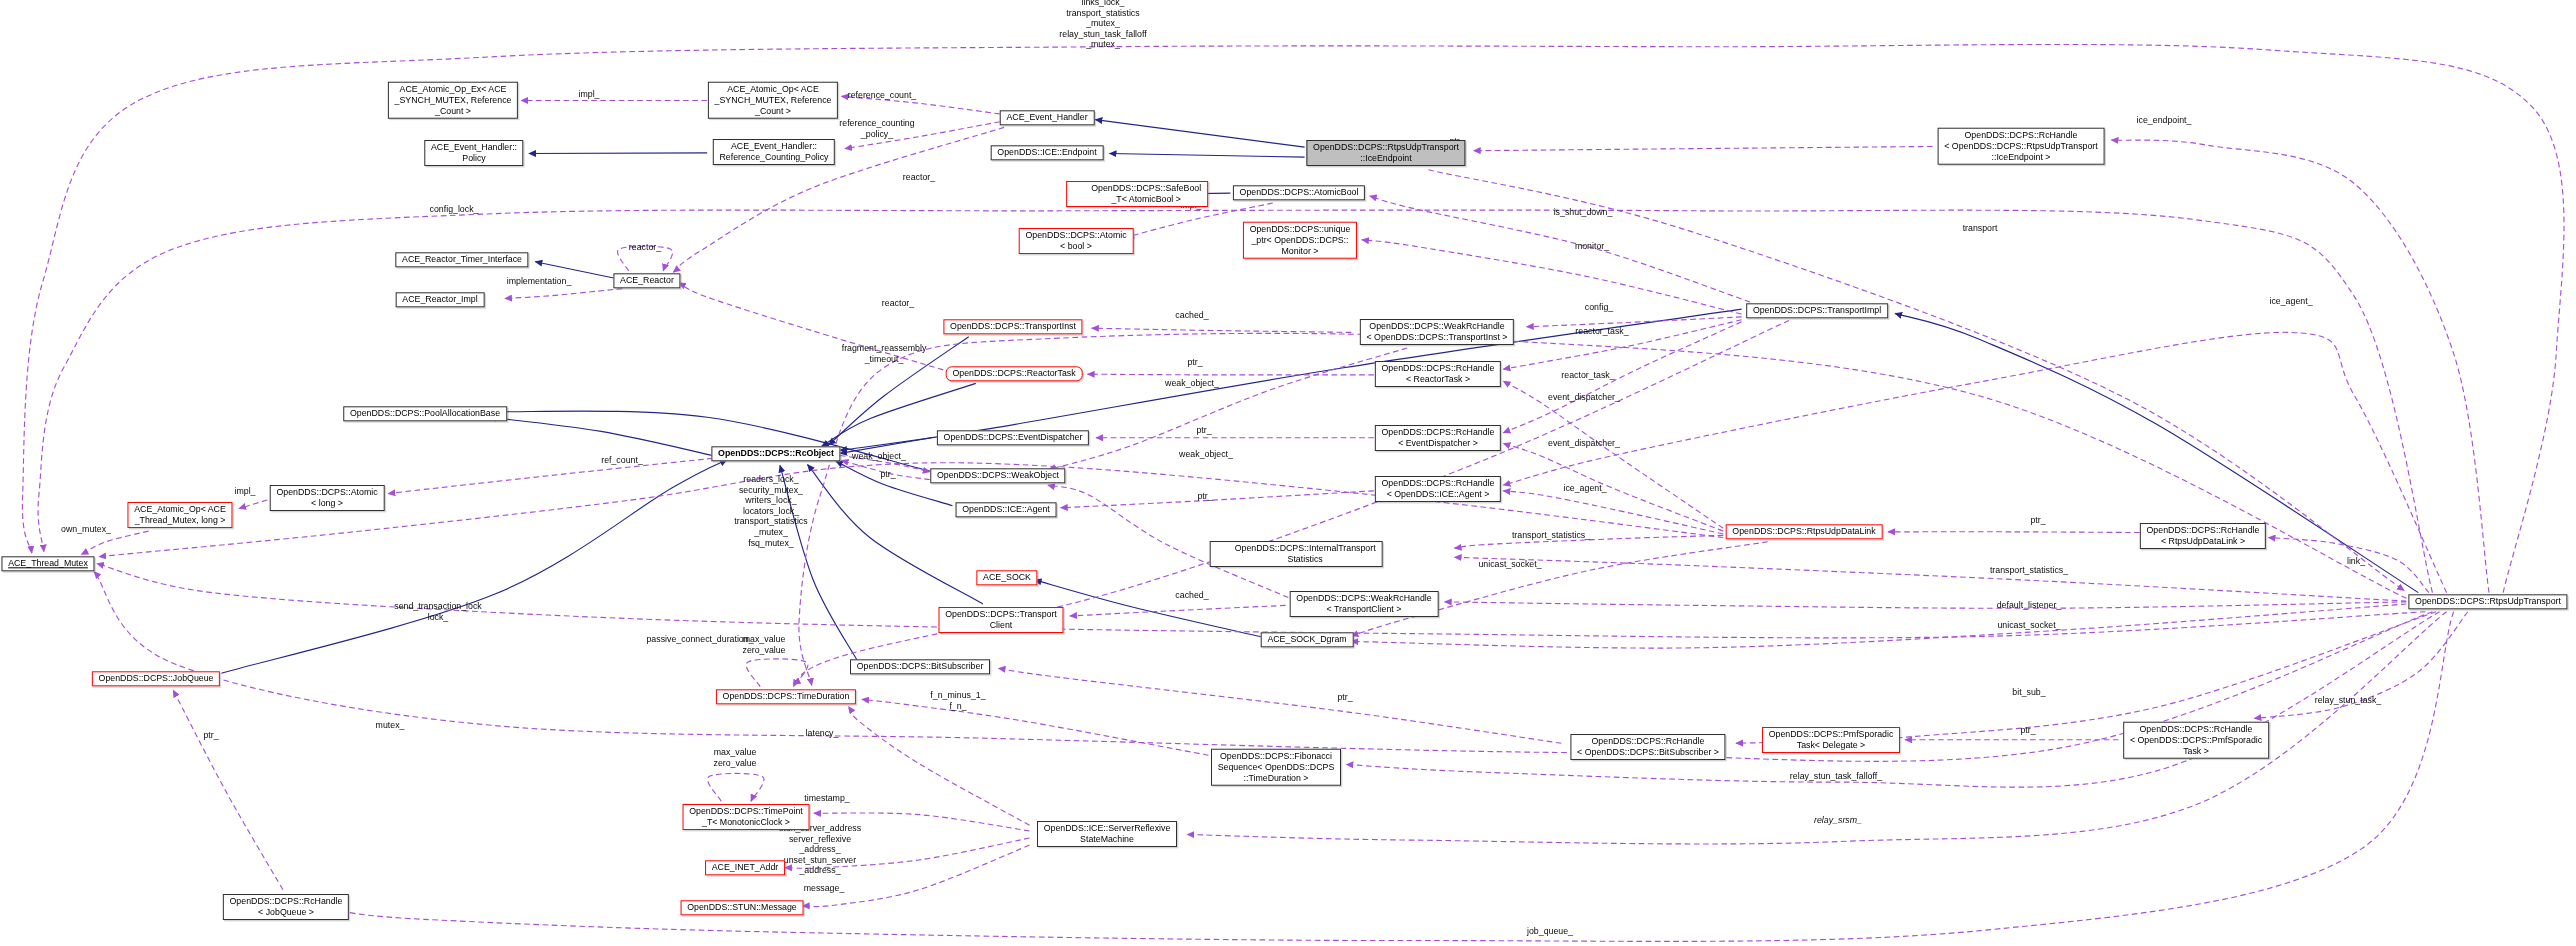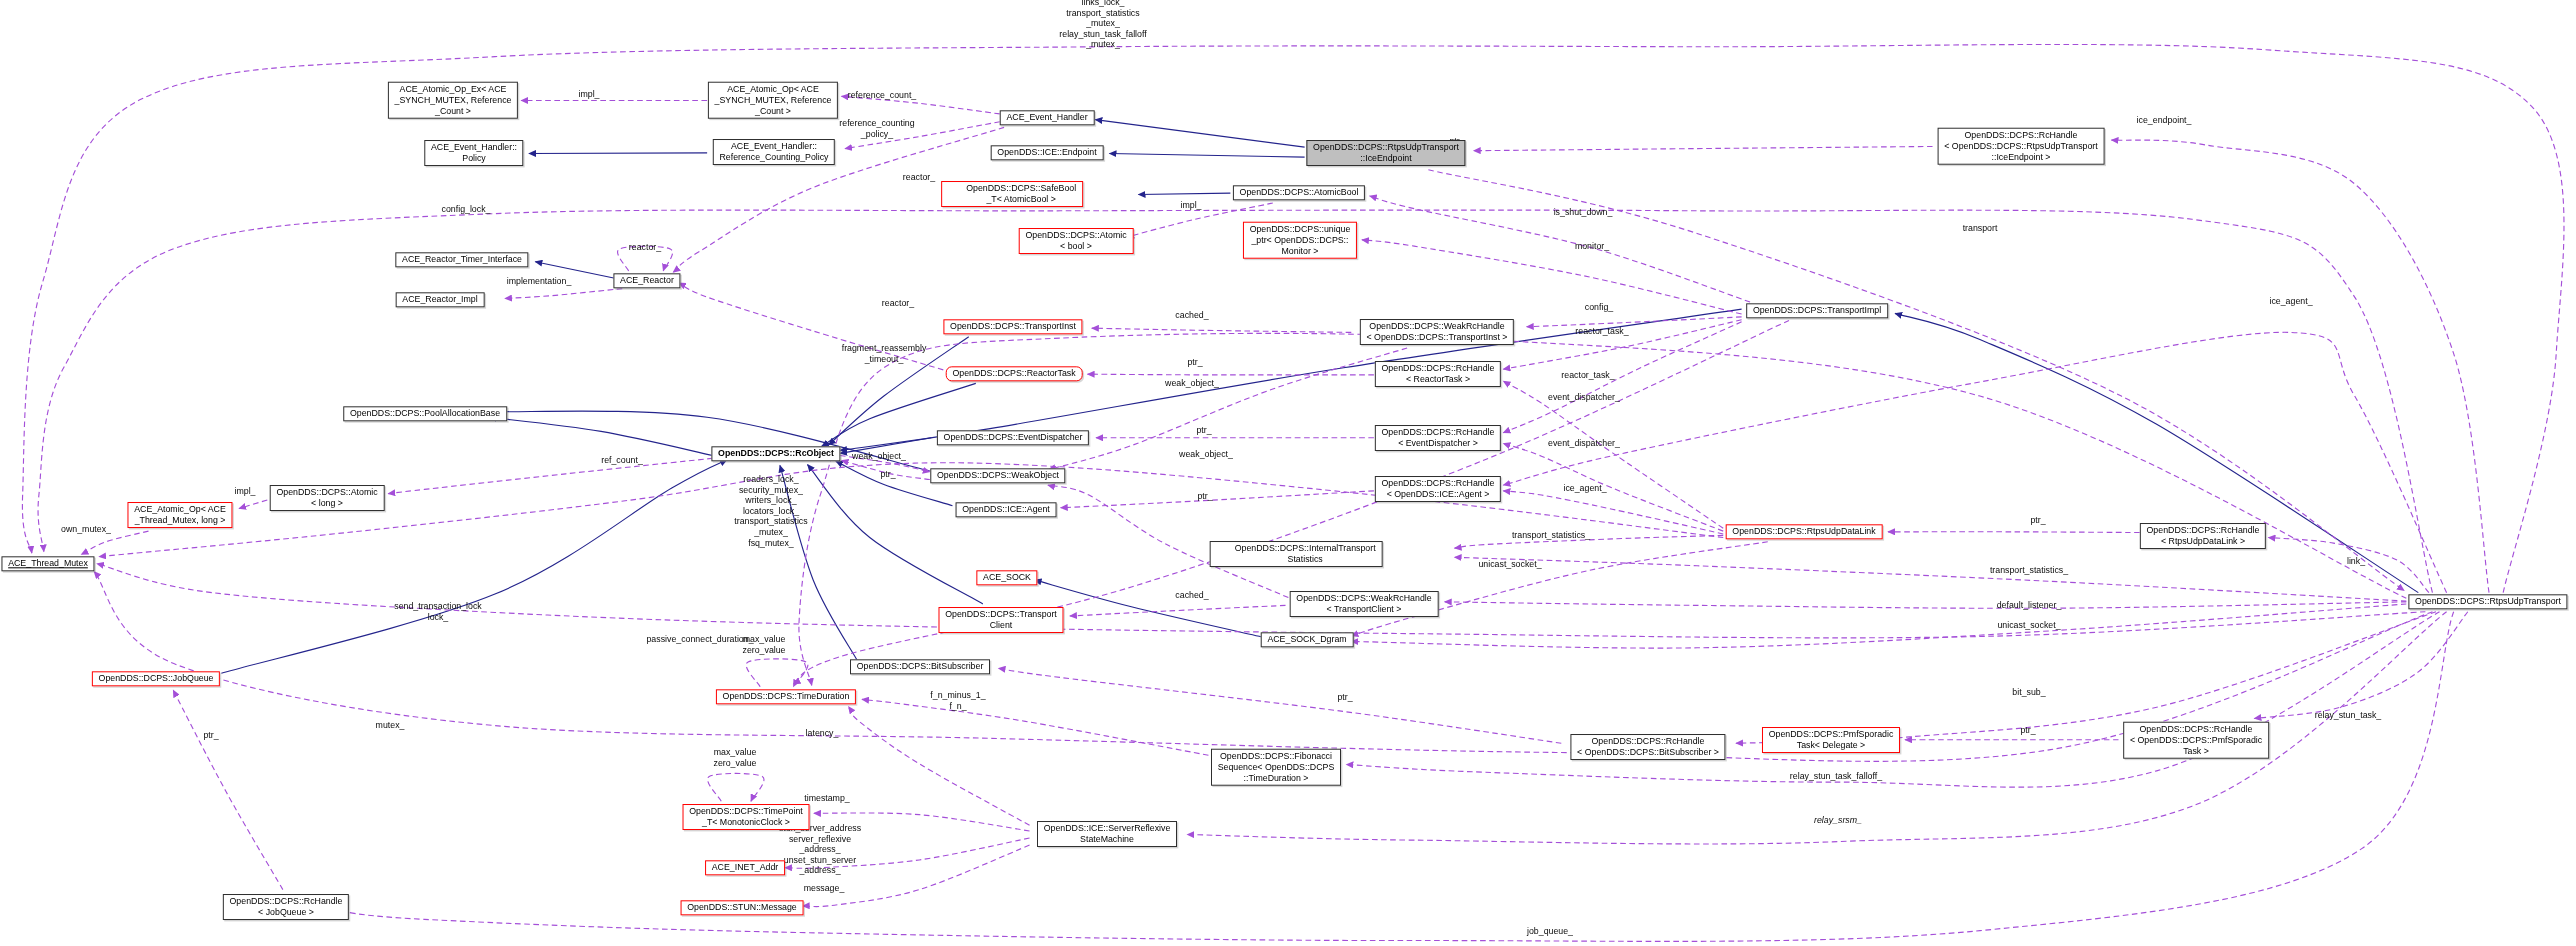--- a/index.html
+++ b/index.html
@@ -146,21 +146,21 @@
     <div class="edge-label" style="left: 622px; top: 460px;">ref_count_</div>
     <div class="edge-label" style="left: 771px; top: 511px;">readers_lock_
 security_mutex_
 writers_lock_
 locators_lock_
 transport_statistics
 _mutex_
 fsq_mutex_</div>
     <div class="edge-label" style="left: 245px; top: 491px;">impl_</div>
     <div class="edge-label" style="left: 86px; top: 529px;">own_mutex_</div>
-    <div class="edge-label" style="left: 454px; top: 209px; margin-left: 12px;">config_lock_</div>
+    <div class="edge-label" style="left: 454px; top: 209px;">config_lock_</div>
     <div class="edge-label" style="left: 438px; top: 612px;">send_transaction_lock
 lock_</div>
     <div class="edge-label" style="left: 390px; top: 725px;">mutex_</div>
     <div class="edge-label" style="left: 884px; top: 354px;">fragment_reassembly
 _timeout_</div>
     <div class="edge-label" style="left: 700px; top: 639px;">passive_connect_duration_</div>
     <div class="edge-label" style="left: 764px; top: 645px;">max_value
 zero_value</div>
     <div class="edge-label" style="left: 958px; top: 701px;">f_n_minus_1_
 f_n_</div>
@@ -170,21 +170,21 @@
 server_reflexive
 _address_
 unset_stun_server
 _address_</div>
     <div class="edge-label" style="left: 824px; top: 888px;">message_</div>
     <div class="edge-label" style="left: 1838px; top: 820px; font-style: italic;">relay_srsm_</div>
     <div class="edge-label" style="left: 1836px; top: 776px;">relay_stun_task_falloff_</div>
     <div class="edge-label" style="left: 1345px; top: 697px;">ptr_</div>
     <div class="edge-label" style="left: 2029px; top: 692px;">bit_sub_</div>
     <div class="edge-label" style="left: 2028px; top: 730px;">ptr_</div>
-    <div class="edge-label" style="left: 2348px; top: 700px; margin-top: 15px;">relay_stun_task_</div>
+    <div class="edge-label" style="left: 2348px; top: 700px;">relay_stun_task_</div>
     <div class="edge-label" style="left: 2038px; top: 520px;">ptr_</div>
     <div class="edge-label" style="left: 2356px; top: 561px;">link_</div>
     <div class="edge-label" style="left: 1550px; top: 931px;">job_queue_</div>
     <div class="edge-label" style="left: 211px; top: 735px;">ptr_</div>
     <div class="edge-label" style="left: 735px; top: 758px;">max_value
 zero_value</div>
     <div class="edge-label" style="left: 1551px; top: 535px;">transport_statistics_</div>
     <div class="edge-label" style="left: 2029px; top: 570px;">transport_statistics_</div>
     <div class="edge-label" style="left: 1510px; top: 564px;">unicast_socket_</div>
     <div class="edge-label" style="left: 2029px; top: 625px;">unicast_socket_</div>
@@ -206,21 +206,21 @@
     <div class="node" style="left: 440px; top: 300px;">ACE_Reactor_Impl</div>
     <div class="node" style="left: 773px; top: 100px;">ACE_Atomic_Op&lt; ACE
 _SYNCH_MUTEX, Reference
 _Count &gt;</div>
     <div class="node" style="left: 774px; top: 152px;">ACE_Event_Handler::
 Reference_Counting_Policy</div>
     <div class="node" style="left: 1047px; top: 118px;">ACE_Event_Handler</div>
     <div class="node" style="left: 1047px; top: 153px;">OpenDDS::ICE::Endpoint</div>
     <div class="node selected" style="left: 1386px; top: 153px;">OpenDDS::DCPS::RtpsUdpTransport
 ::IceEndpoint</div>
-    <div class="node truncated" style="left: 1012px; top: 194px; padding-left: 24px;">OpenDDS::DCPS::SafeBool
+    <div class="node truncated" style="left: 1137px; top: 194px; padding-left: 24px;">OpenDDS::DCPS::SafeBool
 _T&lt; AtomicBool &gt;</div>
     <div class="node truncated" style="left: 1076px; top: 241px;">OpenDDS::DCPS::Atomic
 &lt; bool &gt;</div>
     <div class="node" style="left: 1299px; top: 193px;">OpenDDS::DCPS::AtomicBool</div>
     <div class="node truncated" style="left: 1300px; top: 240px;">OpenDDS::DCPS::unique
 _ptr&lt; OpenDDS::DCPS::
 Monitor &gt;</div>
     <div class="node" style="left: 2021px; top: 146px;">OpenDDS::DCPS::RcHandle
 &lt; OpenDDS::DCPS::RtpsUdpTransport
 ::IceEndpoint &gt;</div>

